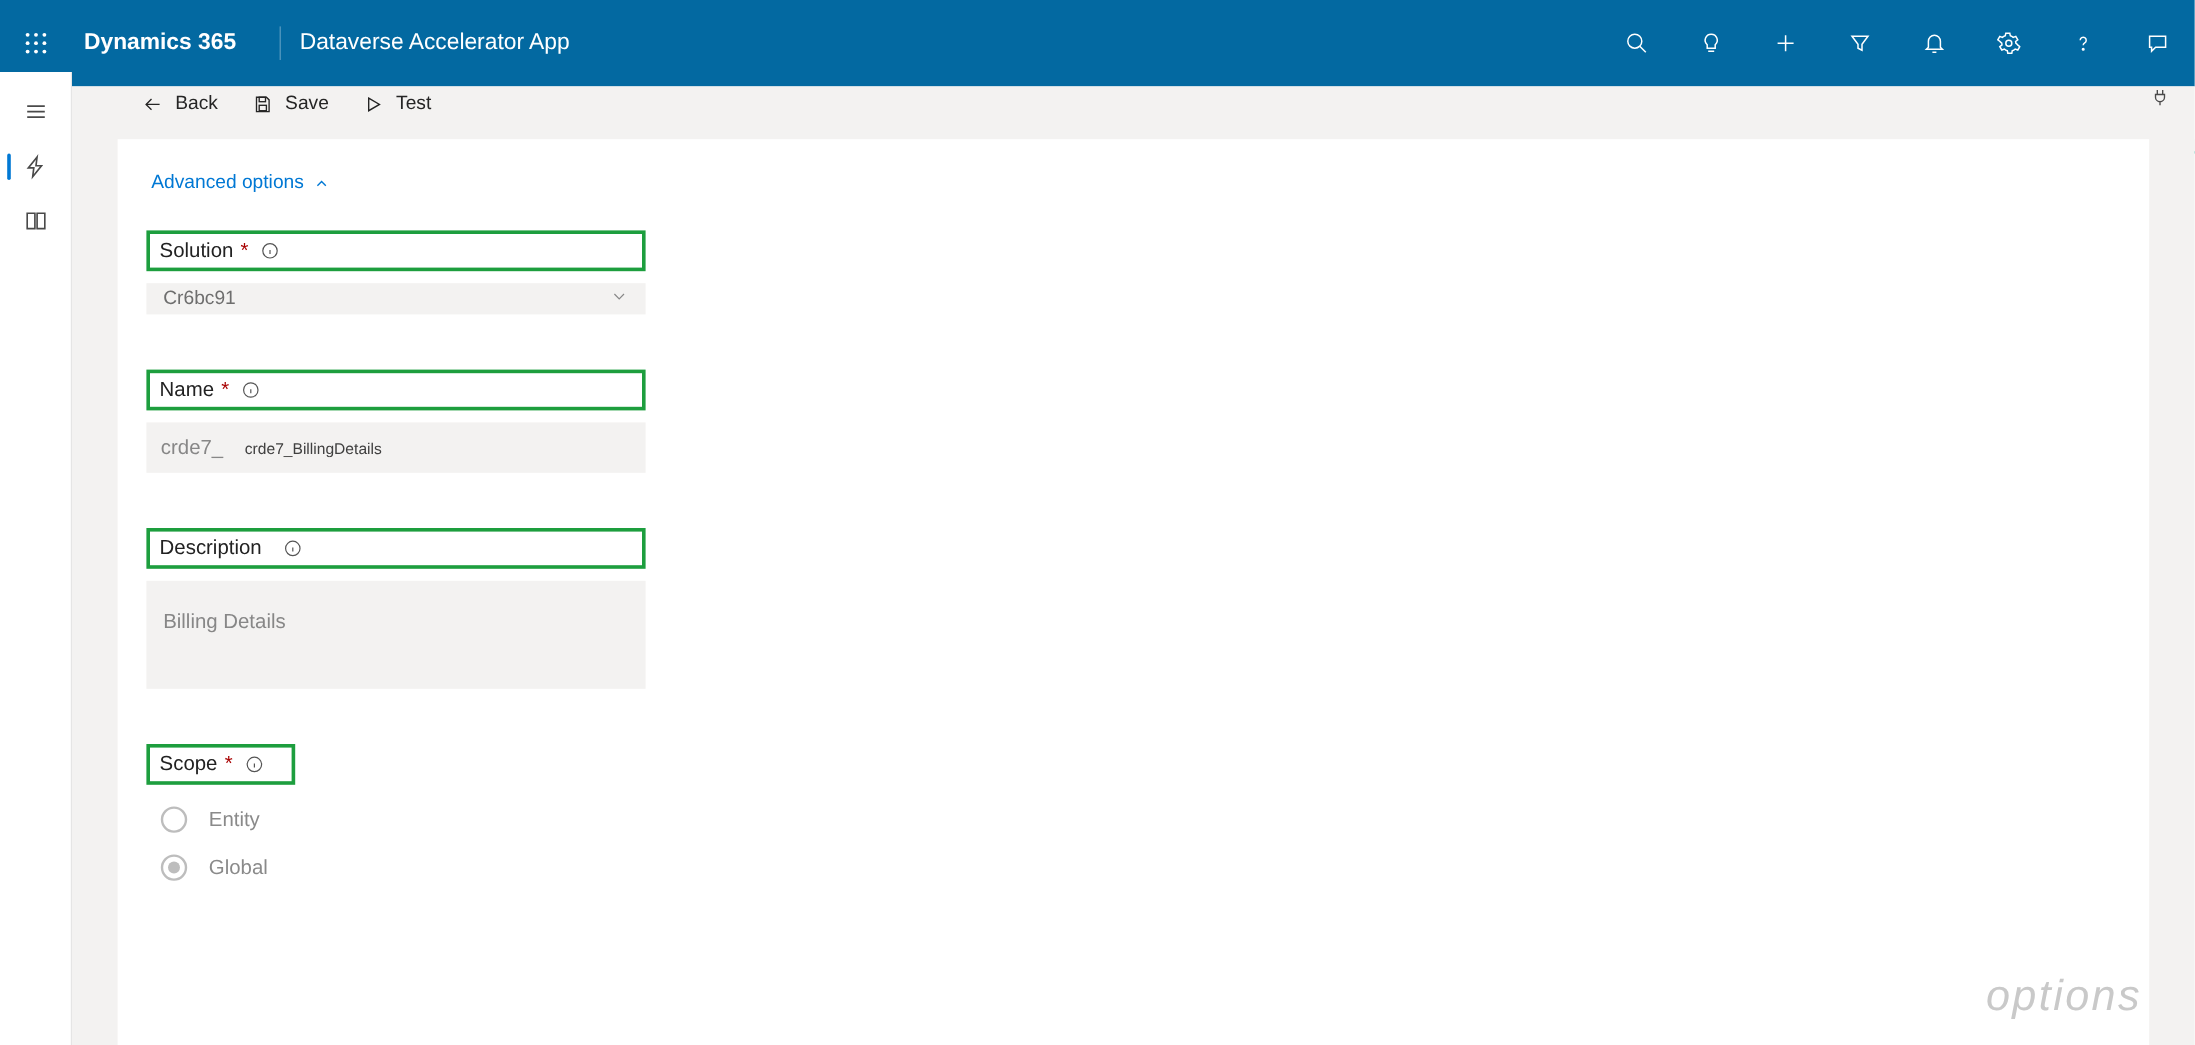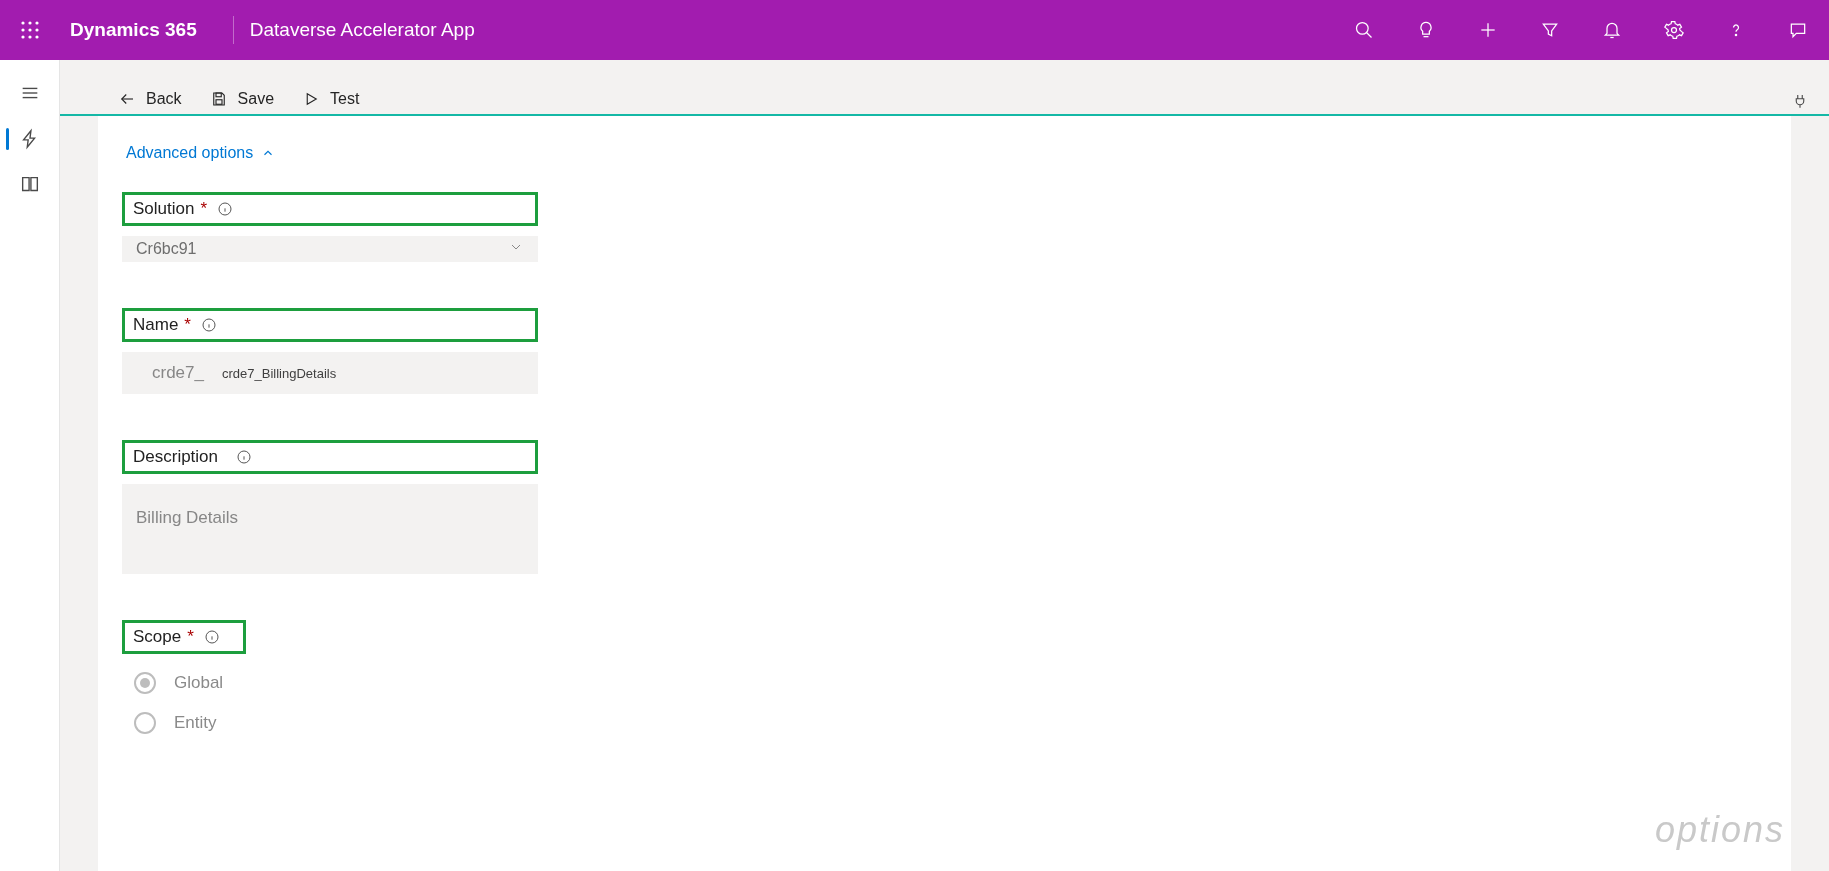--- a/index.html
+++ b/index.html
@@ -1,21 +1,21 @@
 <!DOCTYPE html>
 <html><head>
 <meta charset="utf-8">
 <style>
 * { margin: 0; padding: 0; box-sizing: border-box; font-family: 'Segoe UI', Tahoma, sans-serif; }
 body { background: #fff; width: 1829px; height: 871px; overflow: hidden; position: relative; }
 
 
 .topnav {
-  background: #a21caf;
-  height: 60px;
+  background: #0369a1;
+  height: 72px;
   display: flex;
   align-items: center;
   color: #fff;
 }
 .waffle {
   width: 60px; height: 60px;
   display: flex; align-items: center; justify-content: center;
 }
 .waffle svg { width: 20px; height: 20px; fill: #fff; }
 .brand { font-size: 19px; font-weight: 600; padding: 0 20px 0 10px; }
@@ -29,21 +29,21 @@
   cursor: pointer;
 }
 .nav-icon-btn svg { width: 20px; height: 20px; stroke: #fff; fill: none; stroke-width: 1.5; }
 
 
 .cmdbar {
   height: 56px;
   background: #f3f2f1;
   border-bottom: 2px solid #14b8a6;
   display: flex;
-  align-items: flex-end;
+  align-items: flex-start;
   padding-left: 60px;
 }
 .cmdbar-right {
   margin-left: auto;
   padding-right: 20px;
 }
 .cmdbtn {
   display: flex; align-items: center;
   padding: 6px 14px;
   font-size: 16px;
@@ -137,21 +137,21 @@
   font-size: 16px; color: #6e6e6e;
   position: relative;
 }
 .select-box .chev { position: absolute; right: 14px; }
 .select-box .chev svg { width: 16px; height: 16px; stroke: #888; fill: none; stroke-width: 1.5; }
 
 .name-box {
   width: 416px; height: 42px;
   background: #f3f2f1;
   display: flex; align-items: center;
-  padding: 0 30px;
+  padding: 0 12px;
 }
 .name-prefix { font-size: 17px; color: #878787; margin-right: 18px; }
 .name-input { border: none; background: transparent; font-size: 13px; color: #404040; outline: none; flex: 1; }
 
 .desc-box {
   width: 416px; height: 90px;
   background: #f3f2f1;
   padding: 24px 14px;
 }
 .desc-input { border: none; background: transparent; font-size: 17px; color: #878787; outline: none; width: 100%; resize: none; font-family: inherit; }
@@ -372,27 +372,27 @@
         <span class="req-star">*</span>
         <span class="info-ic">
             <svg viewBox="0 0 24 24">
               <circle cx="12" cy="12" r="9"></circle>
               <line x1="12" y1="8" x2="12" y2="8"></line>
               <line x1="12" y1="11" x2="12" y2="16"></line>
             </svg>
           </span>
       </div>
       <div class="radio-row">
+        <span class="radio-circle"></span>
+        <span class="radio-label">Entity</span>
+      </div>
+      <div class="radio-row">
         <span class="radio-circle checked">
             <span class="dot"></span>
           </span>
         <span class="radio-label">Global</span>
       </div>
-      <div class="radio-row">
-        <span class="radio-circle"></span>
-        <span class="radio-label">Entity</span>
-      </div>
     </div>
 
   </div>
 </div>
 
 <div class="watermark">options</div>
 
 </body></html>

